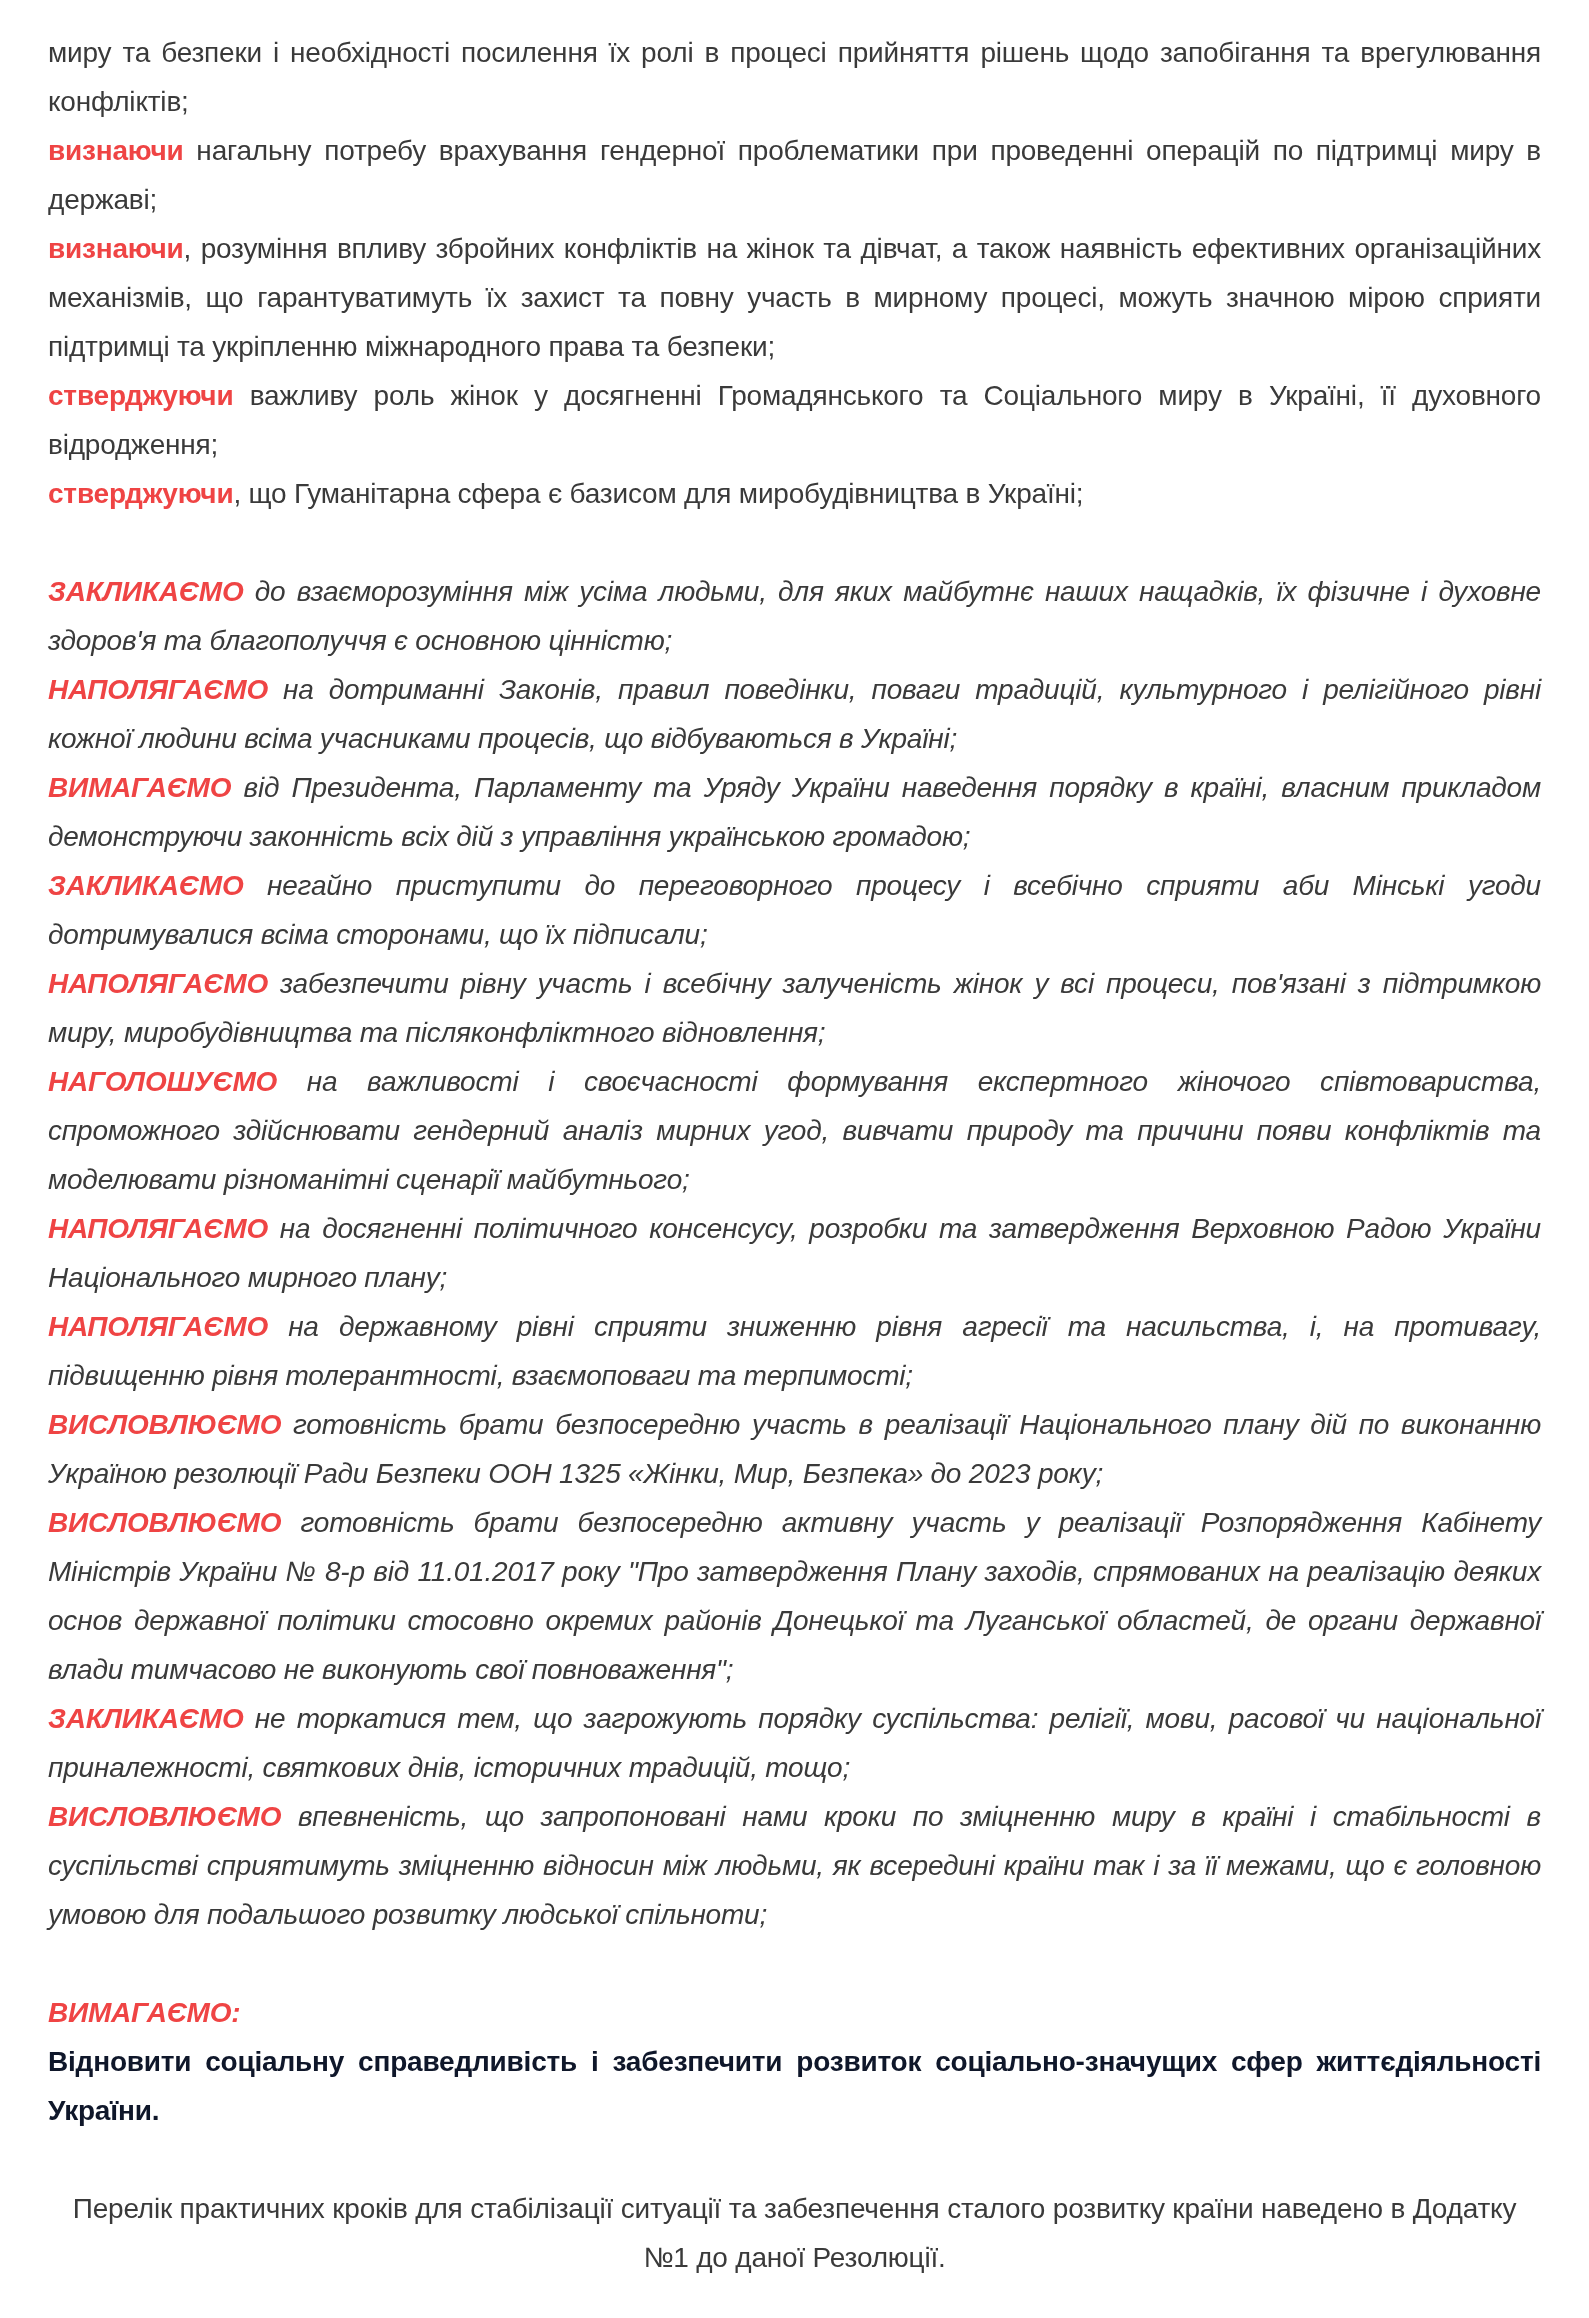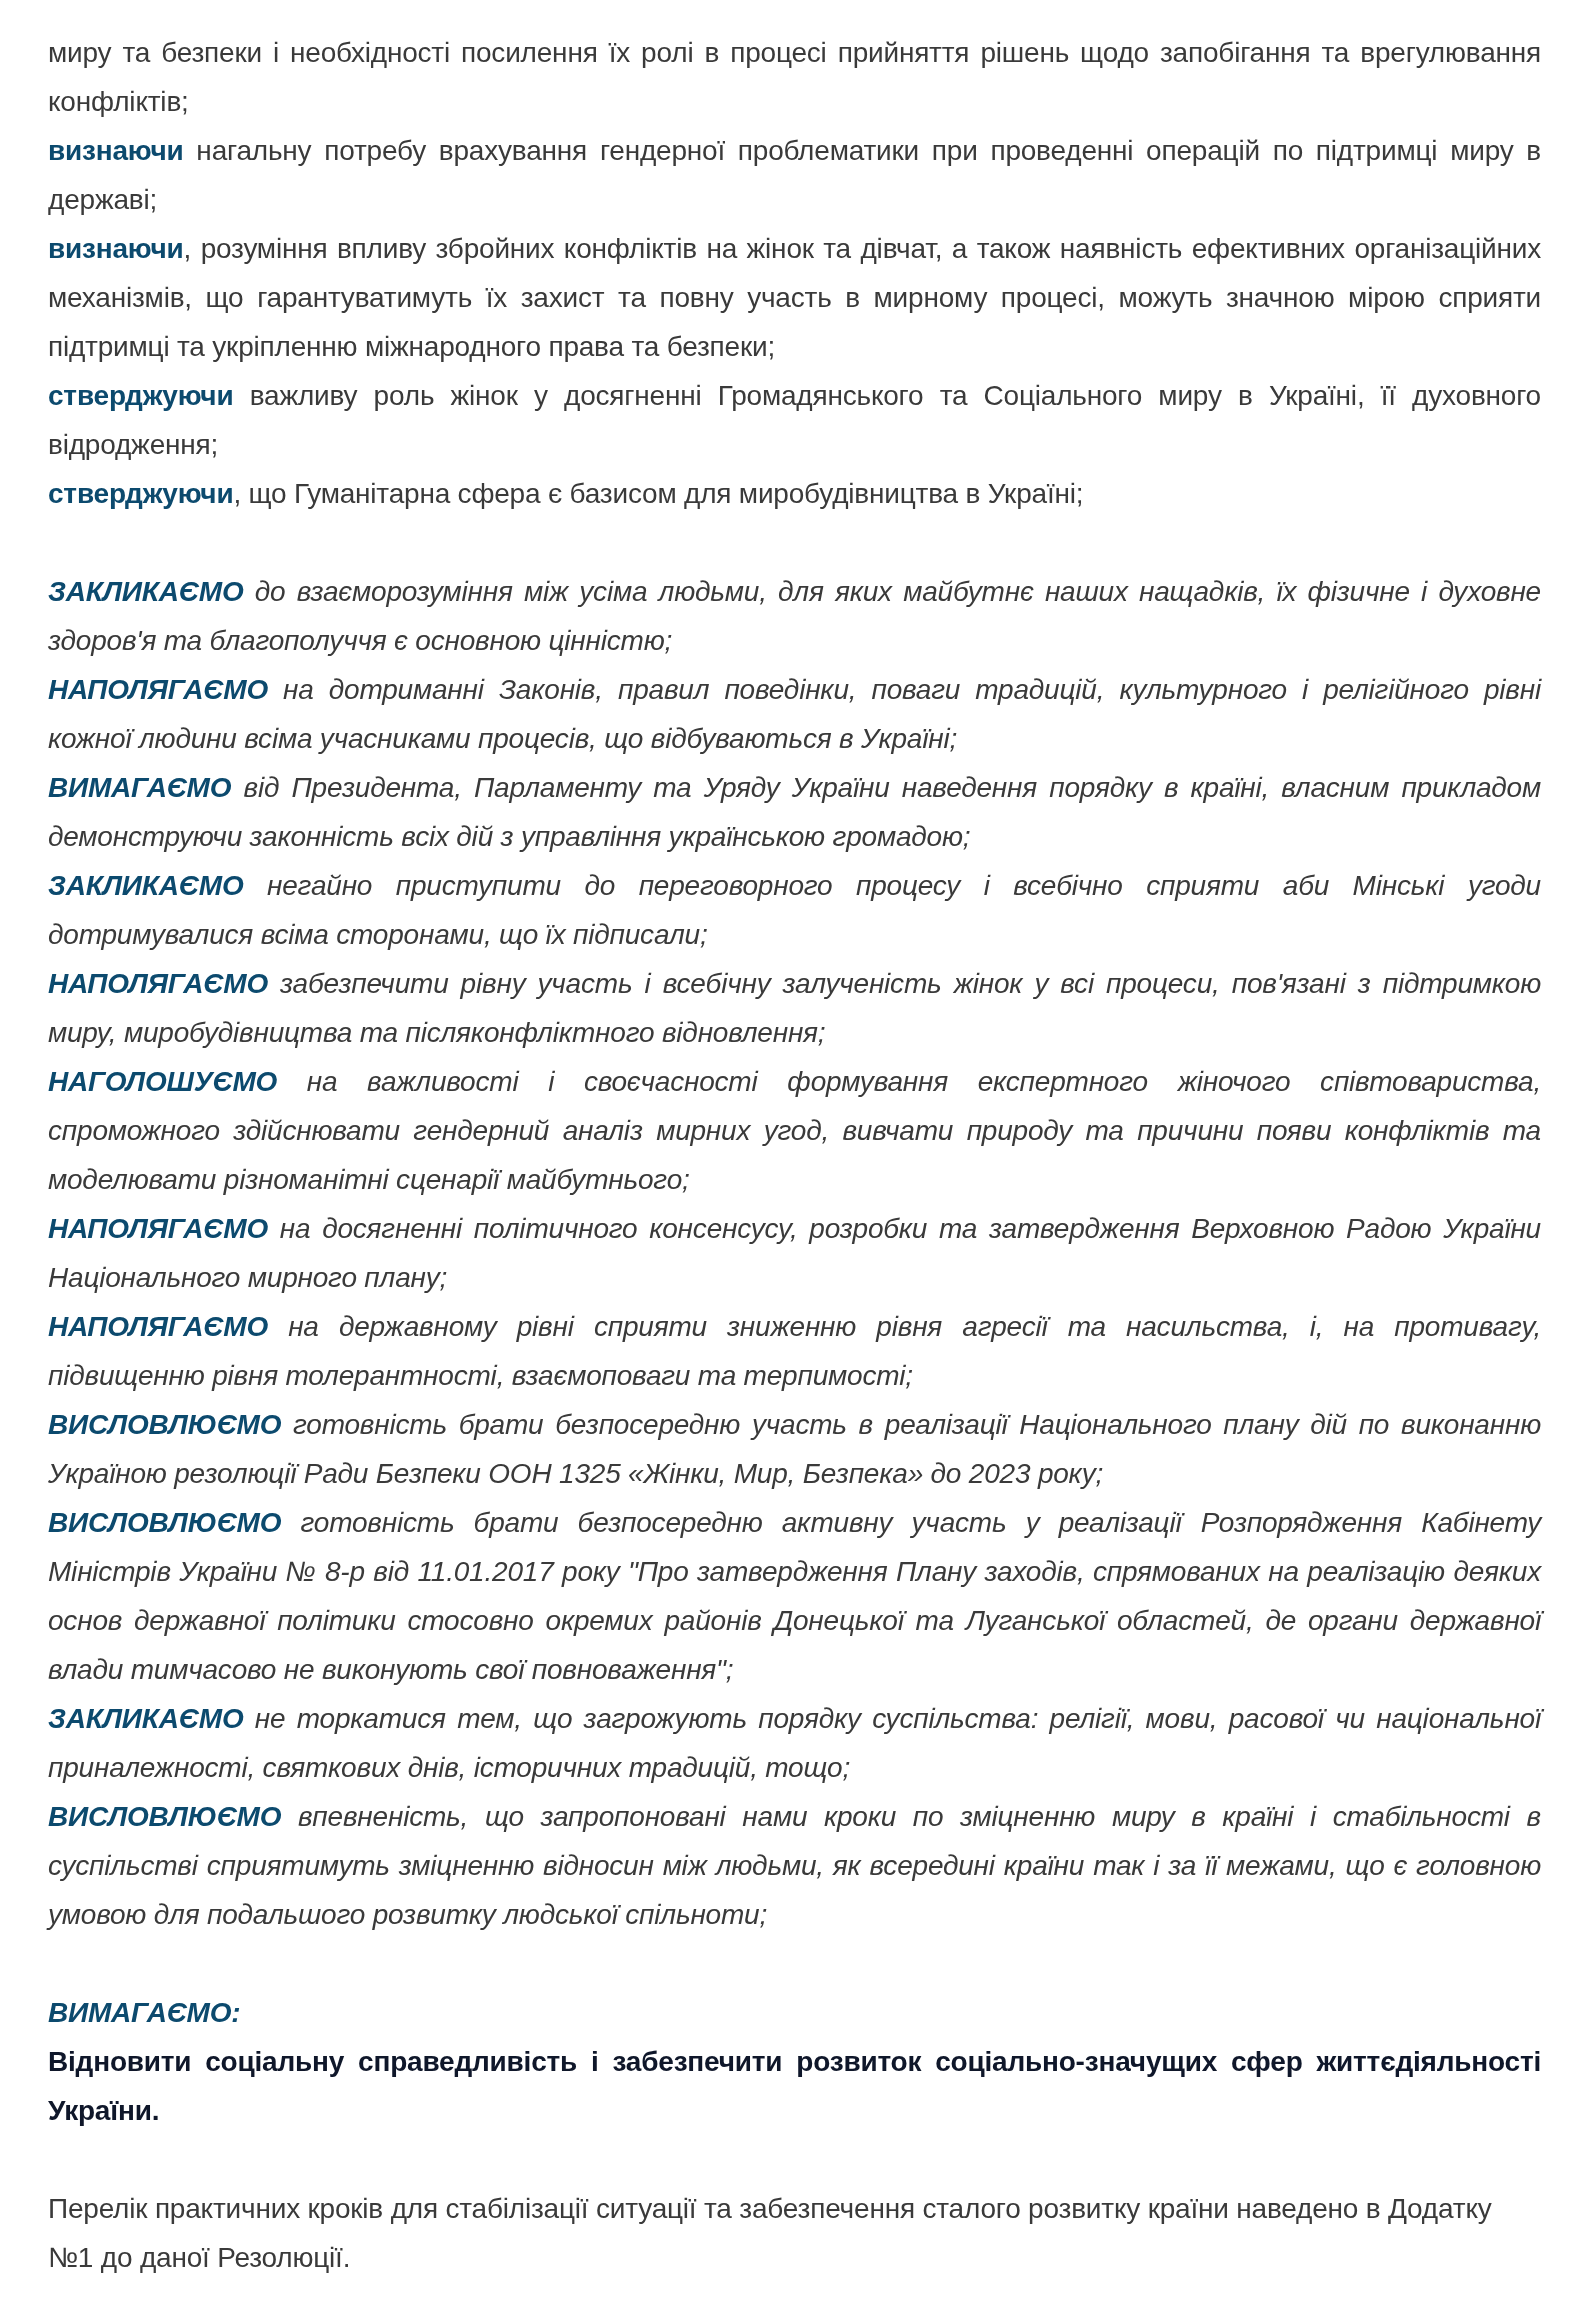--- a/index.html
+++ b/index.html
@@ -5,25 +5,25 @@
   html, body { margin: 0; padding: 0; background: #ffffff; }
   body { width: 1589px; height: 2319px; overflow: hidden; position: relative; }
   .page {
     position: absolute; left: 48px; top: 28px; width: 1493px;
     font-family: "Liberation Sans", sans-serif;
     font-size: 28px; line-height: 49px; color: #3a3a3a;
     text-align: justify; letter-spacing: -0.2px;
   }
   .page p { margin: 0; }
   .it { font-style: italic; }
-  .kw { font-weight: bold; font-style: normal; color: #0c4a6e; }
+  .kw { font-weight: bold; font-style: normal; color: #ef4444; }
   .it .kw { font-style: italic; }
   .gap { height: 49px; }
   .bold-block { font-weight: bold; color: #0f172a; }
-  .last { text-align: left; }
+  .last { text-align: center; }
 </style>
 </head>
 <body>
 
 <div class="page">
   <p><span>миру та безпеки і необхідності посилення їх ролі в процесі прийняття рішень щодо запобігання та врегулювання конфліктів;</span></p>
   <p><span class="kw">визнаючи</span><span> нагальну потребу врахування гендерної проблематики при проведенні операцій по підтримці миру в державі;</span></p>
   <p><span class="kw">визнаючи</span><span>, розуміння впливу збройних конфліктів на жінок та дівчат, а також наявність ефективних організаційних механізмів, що гарантуватимуть їх захист та повну участь в мирному процесі, можуть значною мірою сприяти підтримці та укріпленню міжнародного права та безпеки;</span></p>
   <p><span class="kw">стверджуючи</span><span>  важливу роль жінок у досягненні Громадянського та Соціального миру в Україні, її духовного відродження;</span></p>
   <p><span class="kw">стверджуючи</span><span>,  що Гуманітарна сфера є базисом для миробудівництва в Україні;</span></p>

